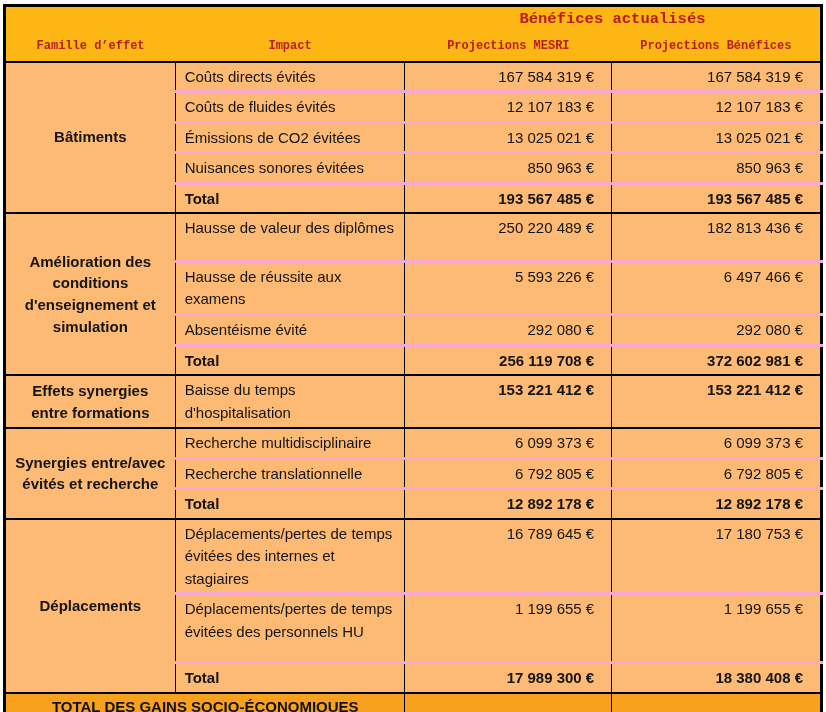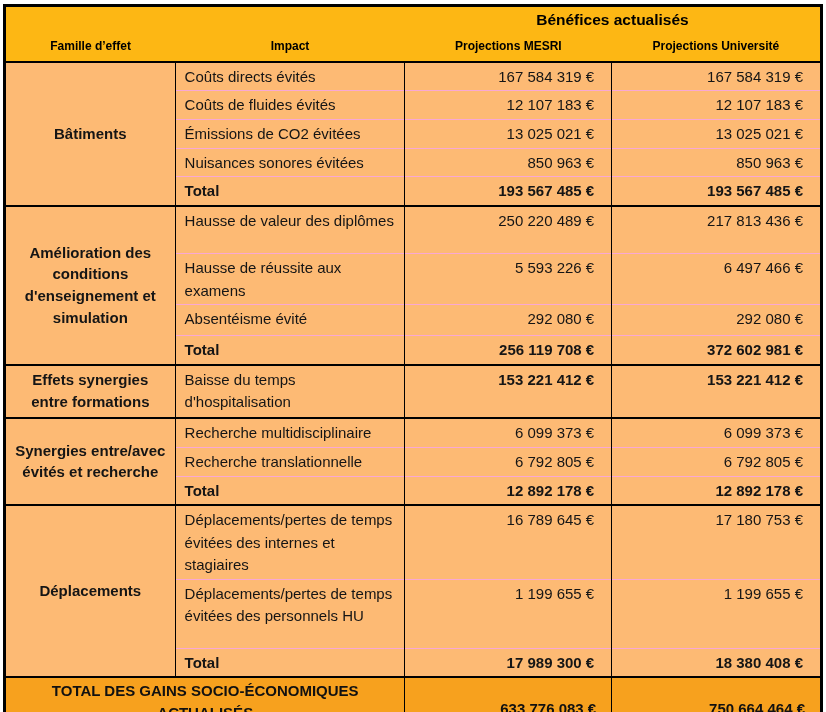--- a/index.html
+++ b/index.html
@@ -28,34 +28,35 @@
   col.c-universite { width: 209px; }
 
   td { font-size: 15px; line-height: 1.5; overflow: hidden; }
 
   
   thead td {
     background: #FDB714;
     border: none;
     font-weight: 700;
     text-align: center;
-    color: #000000;
+    color: #b91c1c;
+    font-family: Liberation Mono, monospace;
   }
   tr.hdr-r1 { height: 26px; }
   tr.hdr-r1 td { vertical-align: bottom; padding-bottom: 0; font-size: 15.5px; }
   tr.hdr-r2 { height: 30px; }
   tr.hdr-r2 td { vertical-align: bottom; padding-bottom: 6px; font-size: 12px; }
 
   
   tbody td { vertical-align: top; background: #fdba74; }
   tbody td.impact,
   tbody td.val { border-left: 1.5px solid #000000; }
 
   tr.g-start td { border-top: 2.2px solid #000000; }
-  tr.sub td     { border-top: 1px solid #f9a8d4; }
+  tr.sub td     { border-top: 3px solid #f9a8d4; }
 
   td.famille {
     font-weight: 700;
     text-align: center;
     vertical-align: middle;
     padding: 2px 6px;
     line-height: 1.45;
   }
   td.impact { text-align: left;  padding: 3px 6px 2px 9px; }
   td.val    { text-align: right; padding: 3px 17px 2px 4px; white-space: nowrap; }
@@ -103,21 +104,21 @@
 
     <thead>
       <tr class="hdr-r1">
         <td colspan="2"></td>
         <td colspan="2">Bénéfices actualisés</td>
       </tr>
       <tr class="hdr-r2">
         <td>Famille d’effet</td>
         <td>Impact</td>
         <td>Projections MESRI</td>
-        <td>Projections Université</td>
+        <td>Projections Bénéfices</td>
       </tr>
     </thead>
 
     <tbody>
 
       <tr class="g-start h28">
         <td class="famille" rowspan="5">Bâtiments</td>
         <td class="impact">Coûts directs évités</td>
         <td class="val">167 584 319 €</td>
         <td class="val">167 584 319 €</td>
@@ -140,21 +141,21 @@
       <tr class="sub h28">
         <td class="impact bold">Total</td>
         <td class="val bold">193 567 485 €</td>
         <td class="val bold">193 567 485 €</td>
       </tr>
 
       <tr class="g-start h48">
         <td class="famille" rowspan="4">Amélioration des conditions d'enseignement et simulation</td>
         <td class="impact">Hausse de valeur des diplômes</td>
         <td class="val">250 220 489 €</td>
-        <td class="val">217 813 436 €</td>
+        <td class="val">182 813 436 €</td>
       </tr>
       <tr class="sub h47">
         <td class="impact">Hausse de réussite aux examens</td>
         <td class="val">5 593 226 €</td>
         <td class="val">6 497 466 €</td>
       </tr>
       <tr class="sub h31">
         <td class="impact">Absentéisme évité</td>
         <td class="val">292 080 €</td>
         <td class="val">292 080 €</td>

